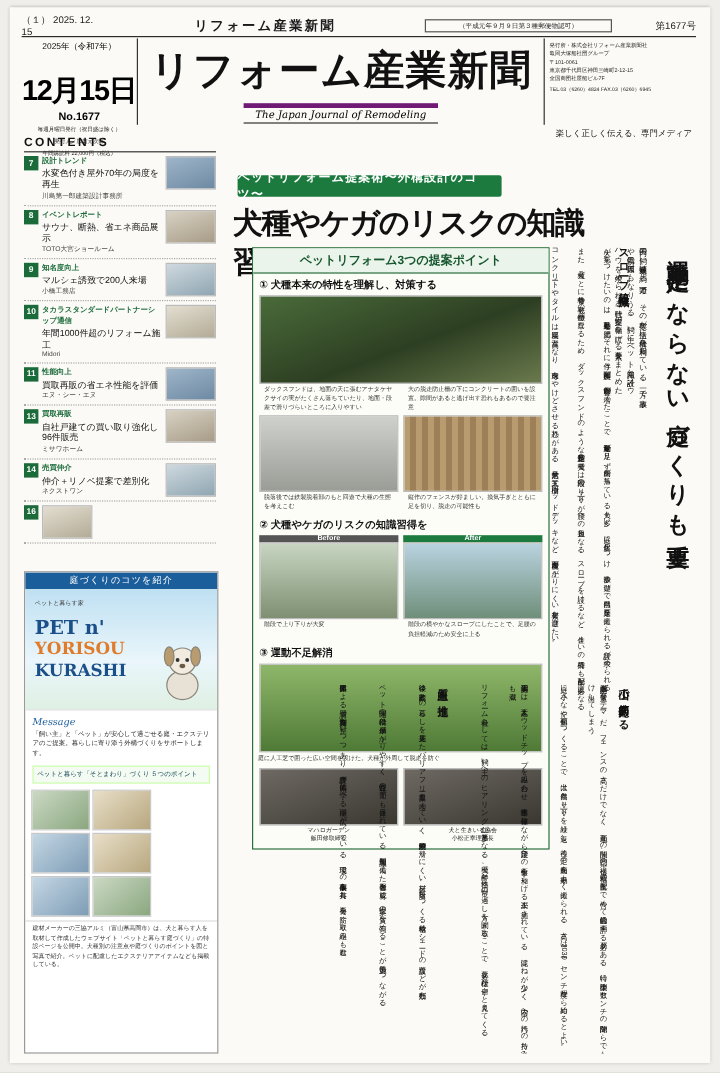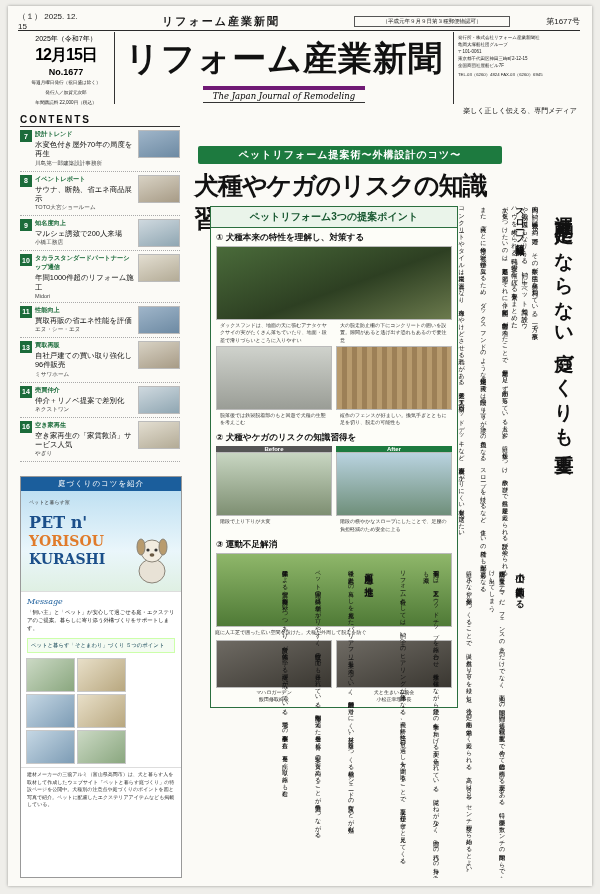--- a/index.html
+++ b/index.html
@@ -11,21 +11,21 @@
   .topstrip{position:absolute;left:10px;top:6px;width:562px;height:18px;border-bottom:1px solid #2b2b2b;display:flex;align-items:center;font-size:8px;color:#1b1b1b;}
   .topstrip .pno{width:70px;}
   .topstrip .ttl{flex:1;text-align:center;font-size:11px;letter-spacing:2px;font-weight:bold;}
   .topstrip .post{width:150px;text-align:center;font-size:5.5px;border:1px solid #555;padding:1px 2px;}
   .topstrip .iss{width:70px;text-align:right;font-size:8px;}
 
   
   .masthead{position:absolute;left:10px;top:26px;width:562px;height:72px;display:flex;}
   .mh-left{width:96px;border-right:1px solid #333;text-align:center;padding-top:2px;}
   .mh-left .y{font-size:7px;}
-  .mh-left .d{font-size:16px;font-weight:bold;letter-spacing:-1px;margin-top:1px;}
+  .mh-left .d{font-size:24px;font-weight:bold;letter-spacing:-1px;margin-top:15px;}
   .mh-left .no{font-size:9px;font-weight:bold;margin-top:1px;}
   .mh-left .sub{font-size:4.6px;line-height:1.5;margin-top:3px;color:#222;}
   .mh-mid{flex:1;text-align:center;padding-top:4px;}
   .mh-mid .logo{font-size:34px;font-weight:bold;letter-spacing:1px;color:#111;font-family:"DejaVu Serif",serif;}
   .mh-mid .eng{margin-top:4px;font-size:8.5px;font-family:"DejaVu Serif",serif;font-style:italic;border-top:4px solid #701a75;border-bottom:1px solid #333;display:inline-block;padding:1px 10px;}
   .mh-right{width:120px;border-left:1px solid #333;font-size:4.5px;line-height:1.55;padding:3px 2px 0 4px;color:#222;}
   .mh-right .tel{margin-top:2px;font-size:4.3px;}
   .tagline{position:absolute;left:452px;top:100px;width:120px;text-align:center;font-size:7px;color:#111;}
 
   
@@ -54,21 +54,21 @@
   .ad-msg{padding:4px 6px;font-size:5.4px;line-height:1.5;color:#222;border-top:1px solid #ddd;}
   .ad-msg .mt{font-size:8px;font-style:italic;color:#1b5e9c;font-family:"DejaVu Serif",serif;}
   .ad-points{margin:2px 6px;border:1px solid #cfa;background:#f4fbf2;padding:3px;font-size:5.4px;color:#145; }
   .ad-grid{display:flex;flex-wrap:wrap;gap:2px;padding:3px 5px;}
   .ad-grid div{width:47px;height:32px;border:1px solid #c8c8c8;background:linear-gradient(140deg,#cbd9c4,#8aa77f);}
   .ad-grid div.g2{background:linear-gradient(140deg,#e8dfc8,#b8a77f);}
   .ad-grid div.g3{background:linear-gradient(140deg,#c5d7e4,#7d9cb5);}
   .ad-foot{padding:3px 6px;font-size:5px;line-height:1.5;color:#333;border-top:1px solid #ddd;}
 
   
-  .kicker{position:absolute;left:190px;top:140px;width:304px;height:18px;background:#1d7a3f;color:#fff;font-size:10px;font-weight:bold;display:flex;align-items:center;justify-content:center;letter-spacing:1px;border-radius:2px;}
+  .kicker{position:absolute;left:190px;top:140px;width:220px;height:18px;background:#1d7a3f;color:#fff;font-size:10px;font-weight:bold;display:flex;align-items:center;justify-content:center;letter-spacing:1px;border-radius:2px;}
   .headline{position:absolute;left:186px;top:163px;width:300px;font-size:25px;font-weight:bold;color:#111;letter-spacing:-1px;font-family:"DejaVu Serif",serif;}
 
   .vertbig{position:absolute;right:14px;top:196px;width:34px;height:430px;writing-mode:vertical-rl;font-size:19px;font-weight:bold;letter-spacing:3px;color:#111;font-family:"DejaVu Serif",serif;}
   .leadv{position:absolute;right:52px;top:196px;width:60px;height:130px;writing-mode:vertical-rl;font-size:6.4px;line-height:1.6;color:#111;}
 
   .panel{position:absolute;left:202px;top:200px;width:246px;border:1px solid #2b6f3f;background:#fdfdf8;}
   .panel-h{background:#eaf4ea;border-bottom:1px solid #2b6f3f;font-size:10px;font-weight:bold;color:#16562f;text-align:center;padding:3px 0;}
   .sec-h{font-size:8.6px;font-weight:bold;color:#111;padding:4px 5px 2px 5px;}
   .ph{border:1px solid #bbb;}
   .cap{font-size:5px;color:#333;line-height:1.45;padding:2px 4px;}
@@ -203,25 +203,20 @@
         <div class="txt">
           <div class="cat">売買仲介</div>
           <div class="hl">仲介＋リノベ提案で差別化</div>
           <div class="org">ネクストワン</div>
         </div>
         <div class="thumb t3"></div>
       </div>
 
       <div class="citem">
         <div class="num">16</div>
-        <div class="txt">
-          <div class="cat">空き家再生</div>
-          <div class="hl">空き家再生の「家賃救済」サービス人気</div>
-          <div class="org">やぎり</div>
-        </div>
         <div class="thumb t4"></div>
       </div>
     </div>
 
     <div class="adbox">
       <div class="ad-h">庭づくりのコツを紹介</div>
       <div class="ad-hero">
         <div class="caps">ペットと暮らす家</div>
         <div class="brandA">PET n'</div>
         <div class="brandB">YORISOU</div>

